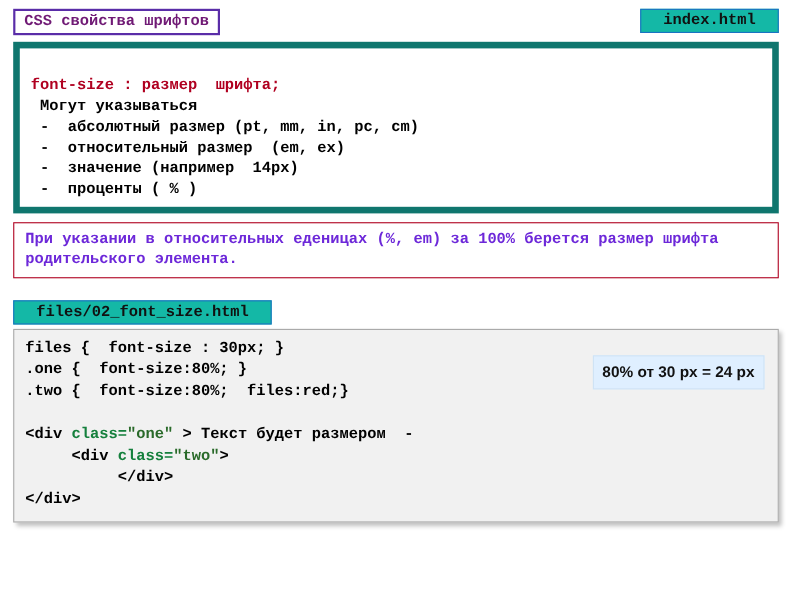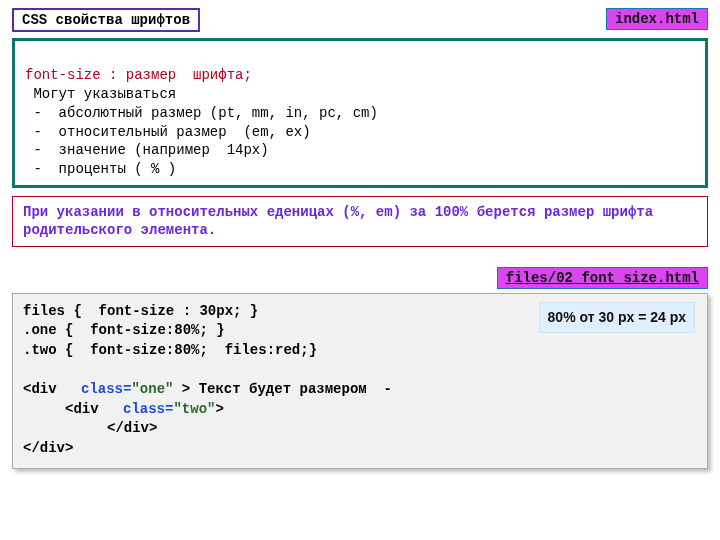--- a/index.html
+++ b/index.html
@@ -14,69 +14,68 @@
   .row {
     display: flex;
     justify-content: space-between;
     align-items: flex-start;
     margin-bottom: 6px;
   }
   .title-box {
     border: 2px solid #5a2da8;
     padding: 2px 8px;
     font-weight: bold;
-    color: #000000;
+    color: #701a75;
   }
   .file-box {
     border: 1px solid #1a73c2;
-    padding: 2px 8px;
+    padding: 2px 20px;
     font-weight: bold;
     color: #111;
-    background: #d946ef;
+    background: #14b8a6;
   }
   .panel {
-    border: 3px solid #0f766e;
+    border: 6px solid #0f766e;
     padding: 6px 10px;
     margin: 4px 0 8px 0;
-    font-weight: normal;
+    font-weight: bold;
     line-height: 1.35;
     white-space: pre-wrap;
   }
   .panel .hl {
     color: #b00020;
   }
   .note {
     border: 1px solid #b00020;
     padding: 6px 10px;
     margin: 4px 0 20px 0;
     font-weight: bold;
     color: #6d28d9;
     line-height: 1.3;
   }
   .file-right {
     display: flex;
-    justify-content: flex-end;
+    justify-content: flex-start;
     margin-bottom: 4px;
-    text-decoration: underline;
   }
   .code-panel {
     border: 1px solid #aaa;
     background: #f1f1f1;
     padding: 8px 10px 10px 10px;
     font-weight: bold;
     line-height: 1.4;
     position: relative;
     box-shadow: 3px 3px 4px rgba(0,0,0,0.25);
   }
   .code-line { white-space: pre; }
-  .kw-class { color: #1d4ed8; margin-left: 16px; }
+  .kw-class { color: #15803d; }
   .kw-str { color: #2a6a2a; }
   .calc-box {
     position: absolute;
-    top: 8px;
+    top: 23px;
     right: 12px;
     background: #dfefff;
     border: 1px solid #cfe3f5;
     padding: 4px 8px;
     font-family: Arial, sans-serif;
     font-size: 14px;
     font-weight: bold;
     color: #111;
     line-height: 1.5;
   }

